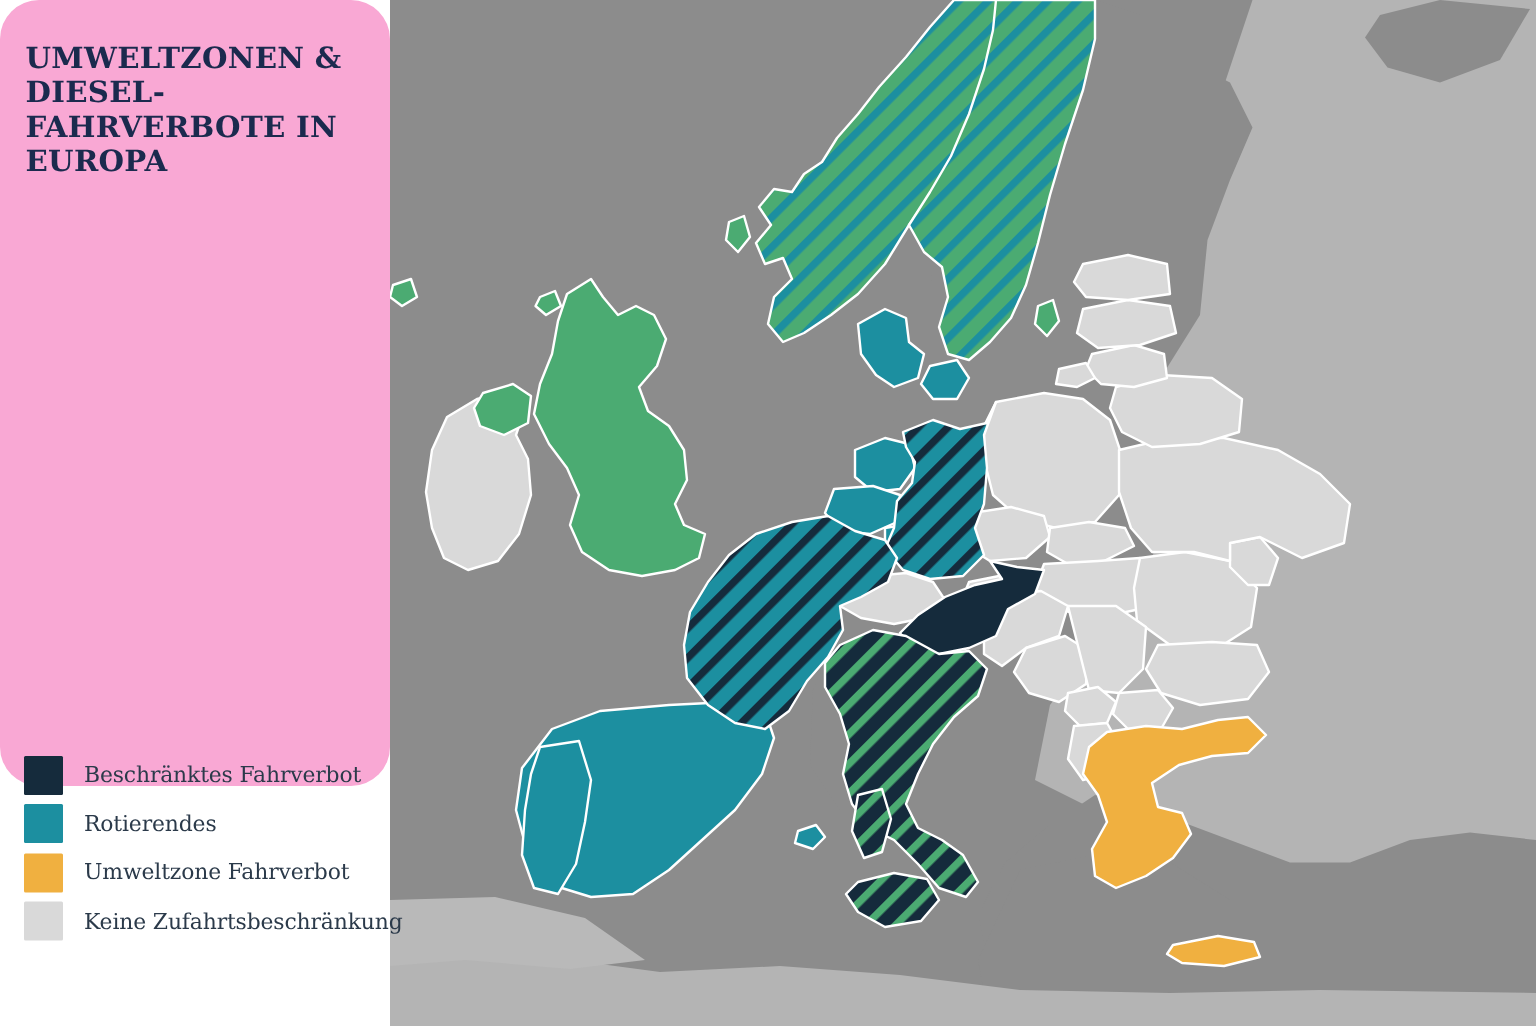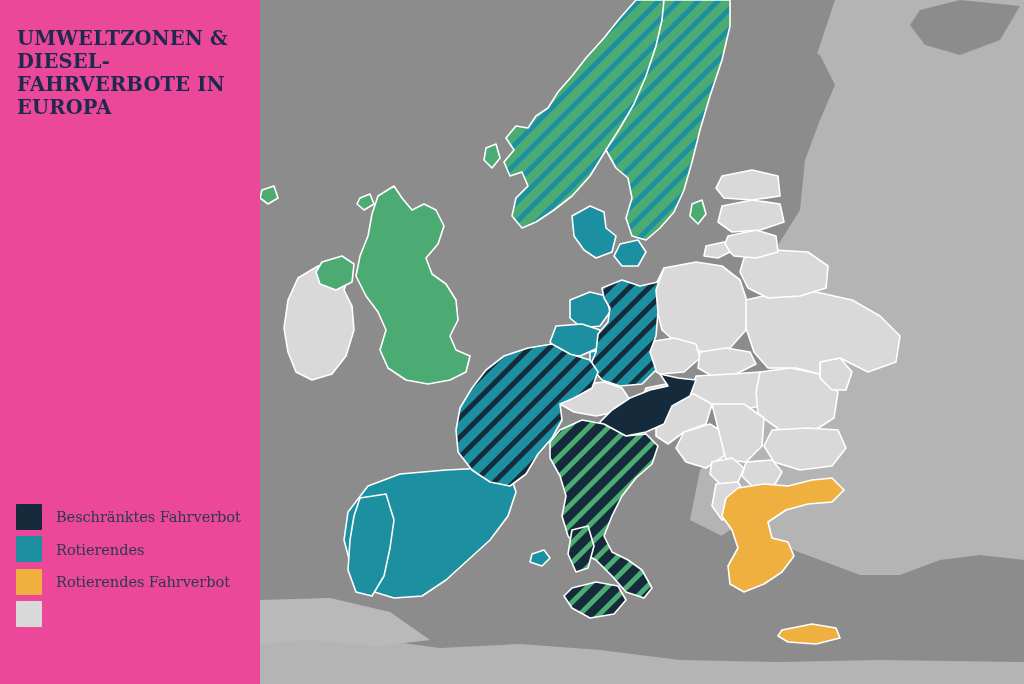--- a/index.html
+++ b/index.html
@@ -5,22 +5,22 @@
   html,body{margin:0;padding:0;}
   body{
     width:1024px;height:684px;overflow:hidden;
     background:#ffffff;
     font-family:"Liberation Serif", serif;
   }
   #page{position:relative;width:1024px;height:684px;}
 
   
   #side-panel{
-    position:absolute;left:0;top:0;width:260px;height:684px;
-    background:#ec4899;z-index:5;
+    position:absolute;left:0;top:0;width:260px;height:524px;
+    background:#f9a8d4;z-index:5;border-radius:26px;
   }
   #page-title{
     position:absolute;left:17px;top:14px;width:240px;
     font-family:"DejaVu Serif", serif;
     font-weight:700;
     font-size:19.5px;
     line-height:23px;
     letter-spacing:0.2px;
     color:#1b2a4e;
     text-transform:uppercase;
@@ -223,23 +223,24 @@
       </div>
 
       <div class="legend-row">
         <span class="legend-swatch" style="background:#1c8fa0"></span>
         <span class="legend-label">Rotierendes</span>
       </div>
 
 
       <div class="legend-row">
         <span class="legend-swatch" style="background:#f0b040"></span>
-        <span class="legend-label">Rotierendes Fahrverbot</span>
+        <span class="legend-label">Umweltzone Fahrverbot</span>
       </div>
 
       <div class="legend-row">
         <span class="legend-swatch" style="background:#d9d9d9"></span>
+        <span class="legend-label">Keine Zufahrtsbeschränkung</span>
       </div>
 
     </div>
   </div>
 
 </div>
 
 </body></html>

